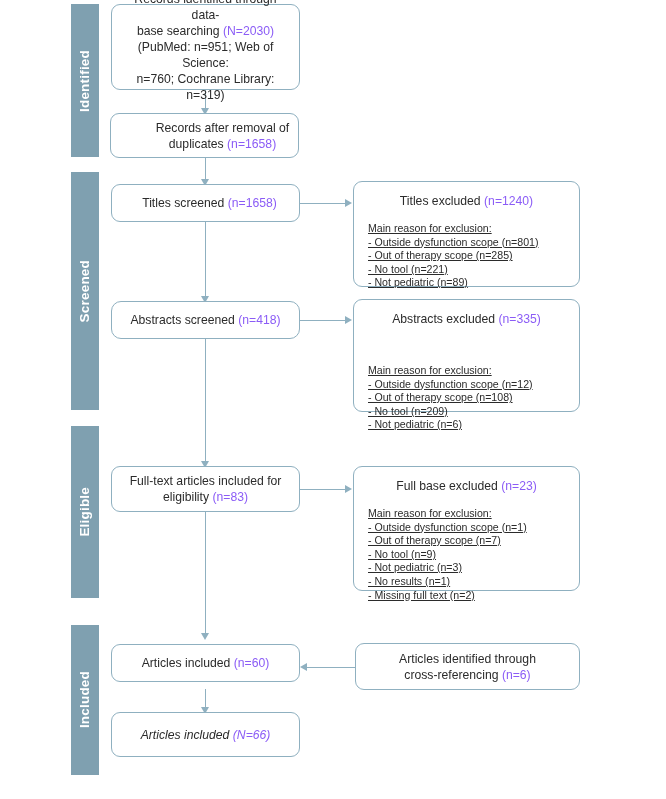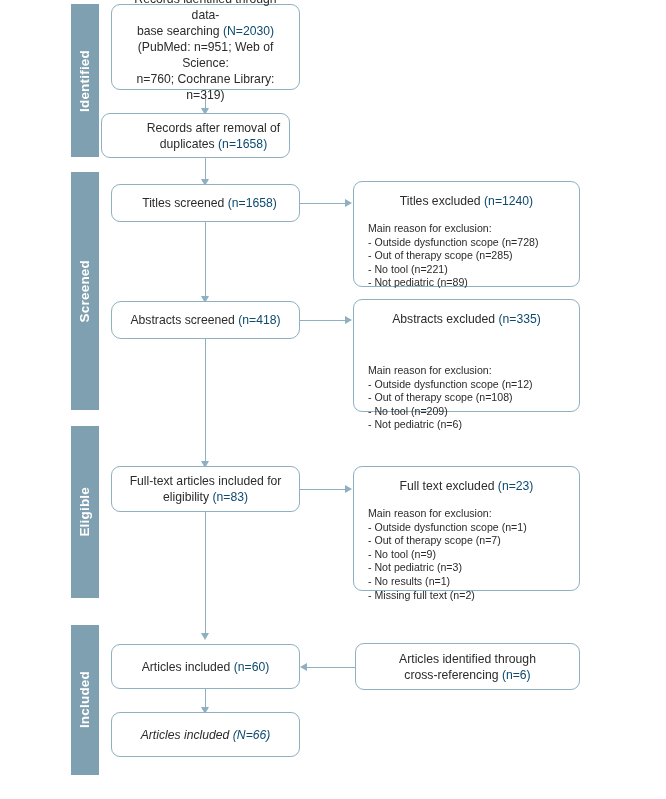--- a/index.html
+++ b/index.html
@@ -47,38 +47,39 @@
     font-size: 12.2px;
     line-height: 16px;
     display: flex;
     flex-direction: column;
     justify-content: center;
     align-items: center;
     text-align: center;
     padding: 4px 8px;
   }
   .box .line { display: block; }
-  .accent { color: #0c4a6e; }
+  .accent { color: #8b5cf6; }
 
   
   .box.excl {
     justify-content: flex-start;
     align-items: stretch;
     padding: 11px 14px;
   }
   .box.excl .excl-title {
     text-align: center;
     font-size: 12.2px;
     line-height: 16px;
     margin-bottom: 13px;
   }
   .box.excl .excl-body {
     text-align: left;
     font-size: 10.6px;
     line-height: 13.6px;
+    text-decoration: underline;
   }
 
   
   .vline {
     position: absolute;
     width: 1.3px;
     background: #8fb0c0;
   }
   .hline {
     position: absolute;
@@ -164,21 +165,21 @@
   <div class="box" style="left:111px; top:4px; width:189px; height:86px;">
     <span class="line">Records identified through data-</span>
     <span class="line">
       <span>base searching </span><span class="accent">(N=2030)</span>
     </span>
     <span class="line" style="height:10px;"></span>
     <span class="line">(PubMed: n=951; Web of Science:</span>
     <span class="line">n=760; Cochrane Library: n=319)</span>
   </div>
 
-  <div class="box" style="left:101px; top:113px; width:189px; height:45px;padding-left:44px;">
+  <div class="box" style="left:110px; top:113px; width:189px; height:45px;padding-left:44px;">
     <span class="line">Records after removal of</span>
     <span class="line">
       <span>duplicates </span><span class="accent">(n=1658)</span>
     </span>
   </div>
 
   <div class="box" style="left:111px; top:184px; width:189px; height:38px;padding-left:16px;">
     <span class="line">
       <span>Titles screened </span><span class="accent">(n=1658)</span>
     </span>
@@ -190,39 +191,39 @@
     </span>
   </div>
 
   <div class="box" style="left:111px; top:466px; width:189px; height:46px;">
     <span class="line">Full-text articles included for</span>
     <span class="line">
       <span>eligibility </span><span class="accent">(n=83)</span>
     </span>
   </div>
 
-  <div class="box" style="left:111px; top:644px; width:189px; height:45px;">
+  <div class="box" style="left:111px; top:644px; width:189px; height:38px;">
     <span class="line">
       <span>Articles included </span><span class="accent">(n=60)</span>
     </span>
   </div>
 
   <div class="box" style="left:111px; top:712px; width:189px; height:45px;font-style:italic;">
     <span class="line">
       <span>Articles included </span><span class="accent">(N=66)</span>
     </span>
   </div>
 
   <div class="box excl" style="left:353px; top:181px; width:227px; height:106px;">
     <div class="excl-title">
       <span>Titles excluded </span><span class="accent">(n=1240)</span>
     </div>
     <div class="excl-body">
       <div>Main reason for exclusion:</div>
-      <div>- Outside dysfunction scope (n=728)</div>
+      <div>- Outside dysfunction scope (n=801)</div>
       <div>- Out of therapy scope (n=285)</div>
       <div>- No tool (n=221)</div>
       <div>- Not pediatric (n=89)</div>
     </div>
   </div>
 
   <div class="box excl" style="left:353px; top:299px; width:227px; height:113px;gap:24px;">
     <div class="excl-title">
       <span>Abstracts excluded </span><span class="accent">(n=335)</span>
     </div>
@@ -230,21 +231,21 @@
       <div>Main reason for exclusion:</div>
       <div>- Outside dysfunction scope (n=12)</div>
       <div>- Out of therapy scope (n=108)</div>
       <div>- No tool (n=209)</div>
       <div>- Not pediatric (n=6)</div>
     </div>
   </div>
 
   <div class="box excl" style="left:353px; top:466px; width:227px; height:125px;">
     <div class="excl-title">
-      <span>Full text excluded </span><span class="accent">(n=23)</span>
+      <span>Full base excluded </span><span class="accent">(n=23)</span>
     </div>
     <div class="excl-body">
       <div>Main reason for exclusion:</div>
       <div>- Outside dysfunction scope (n=1)</div>
       <div>- Out of therapy scope (n=7)</div>
       <div>- No tool (n=9)</div>
       <div>- Not pediatric (n=3)</div>
       <div>- No results (n=1)</div>
       <div>- Missing full text (n=2)</div>
     </div>

